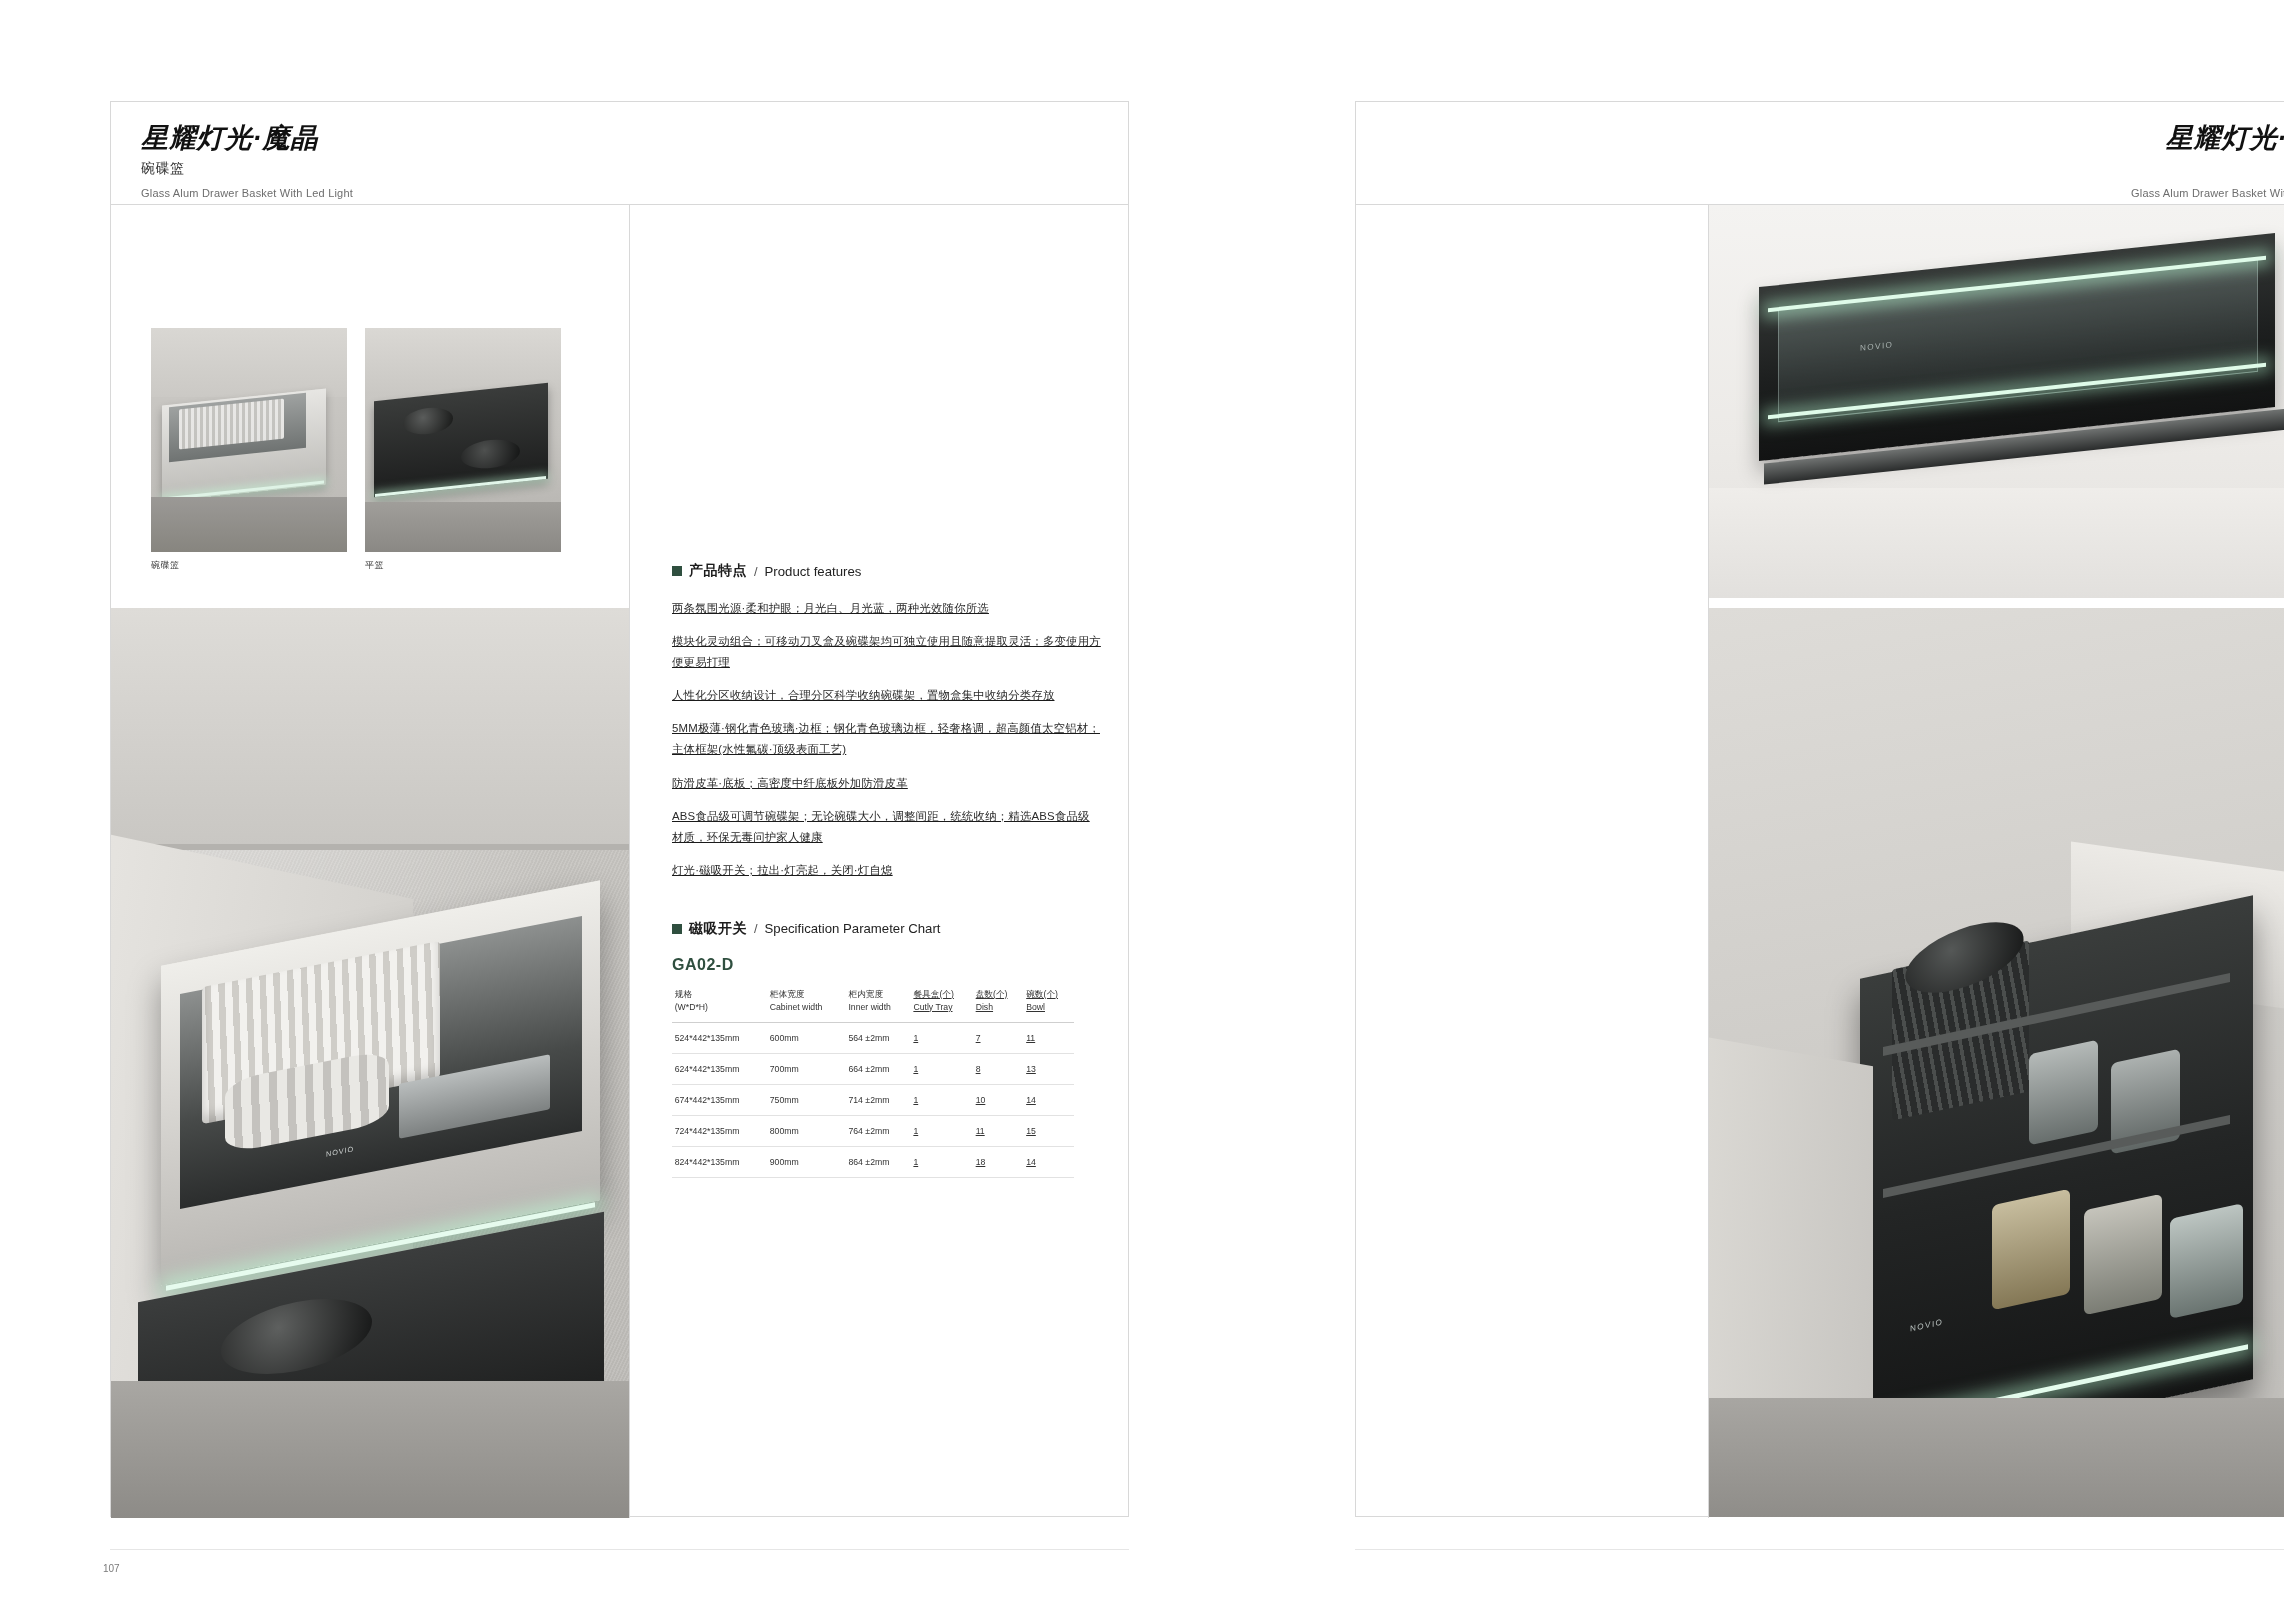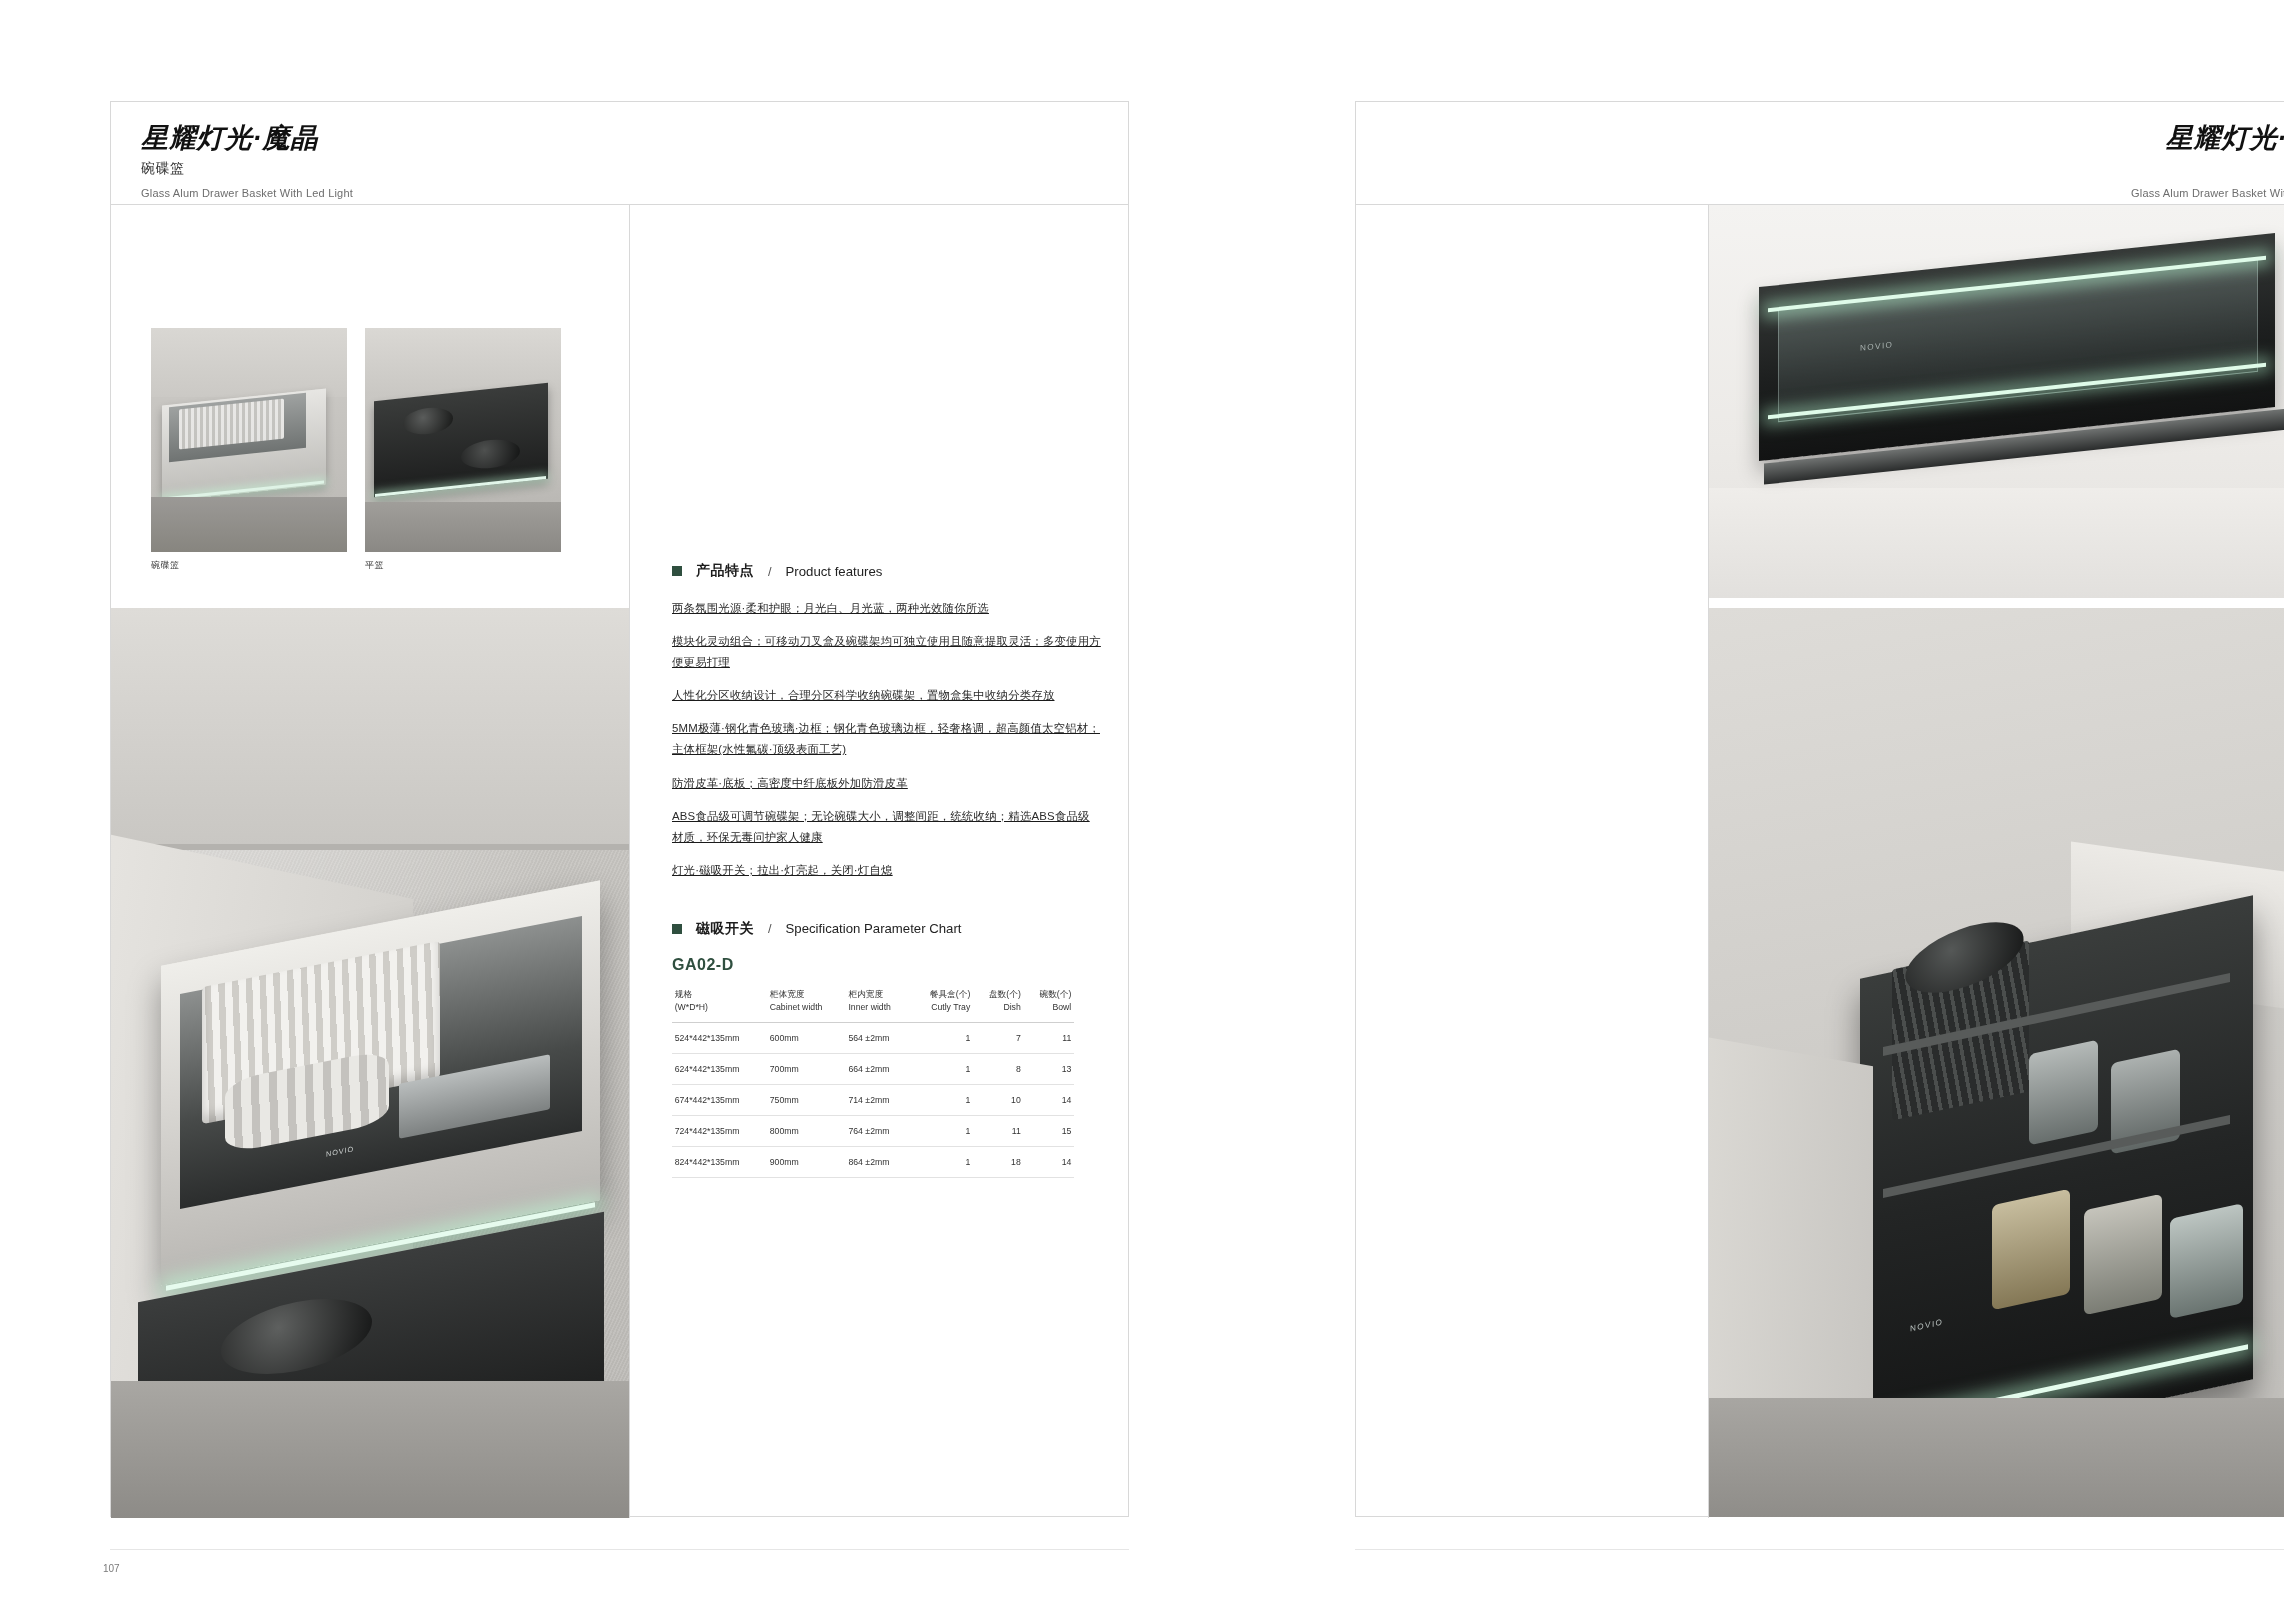--- a/index.html
+++ b/index.html
@@ -193,21 +193,21 @@
   .rb-pan { position:absolute; left:196px; top:320px; width:119px; height:59px; border-radius:50%; background: radial-gradient(circle at 40% 30%, #555857, #131414); transform: skewY(-12deg) rotate(-8deg); }
   .rb-led { position:absolute; left:155px; top:777px; width:384px; height:4.6px; background:#e4fced; transform: skewY(-12deg); box-shadow:0 0 18px 6.4px rgba(190,255,215,.55); }
   .rb-logo { position:absolute; left:201px; top:713px; transform: skewY(-12deg); color:#b8c0be; font-size:8.2px; letter-spacing:1.4px; }
   .rb-floor { position:absolute; left:0; bottom:0; width:100%; height:119px; background: linear-gradient(180deg,#a8a6a2,#8f8d89); }
   .rb-cabinet-left { position:absolute; left:-55px; top:439px; width:219px; height:471px; background: linear-gradient(95deg,#e0ded9,#c6c4c0); transform: skewY(10deg); }
 
   
   .textcol { position: absolute; }
   .page-left .textcol  { left: 672px; top: 562px; width: 429px; }
 
-  .sec-head { display:flex; align-items:center; gap:14px; margin-bottom: 18px; text-align: center; }
+  .sec-head { display:flex; align-items:center; gap:7px; margin-bottom: 18px; text-align: center; }
   .sec-square { width: 10px; height: 10px; background:#2f4f3f; display:inline-block; }
   .sec-cn { font-size: 14px; font-weight:700; color:#1d1d1d; letter-spacing:0.5px; }
   .sec-slash { font-size: 12.8px; color:#555; }
   .sec-en { font-size: 13.2px; color:#222; }
 
   .feature-list { margin:0; padding:0; list-style:none;text-decoration:underline; }
   .feature-list li {
     font-size: 11.4px;
     line-height: 1.85;
     color: #2b2b2b;
@@ -224,21 +224,21 @@
   table.spec { width: 100%; border-collapse: collapse; margin-top: 3.7px; }
   table.spec thead th {
     font-size: 8.7px; font-weight: 400; color:#333;
     text-align: left; padding: 6.4px 2.7px 8.2px 2.7px;
     border-bottom: 0.9px solid #cfcfcf; vertical-align: bottom; line-height:1.5;
   }
   table.spec tbody td {
     font-size: 8.7px; color:#333; padding: 10px 2.7px;
     border-bottom: 0.5px solid #e2e2e2;
   }
-  table.spec .num { text-align: right; }
+  table.spec .num { text-align: left; text-decoration: underline; }
 
   .page-left table.spec { width: 402px; }
 
   
   .pagenum { position: absolute; bottom: 44px; font-size: 10px; color:#7a7a7a; }
   .page-left .pagenum  { left: 103px; }
   .foot-rule { position:absolute; bottom: 69px; height:0.5px; background:#e6e6e6; }
   .page-left .foot-rule { left:110px; width:1019px; }
   .page-right .foot-rule { left:114px; width:1019px; }
 </style>

